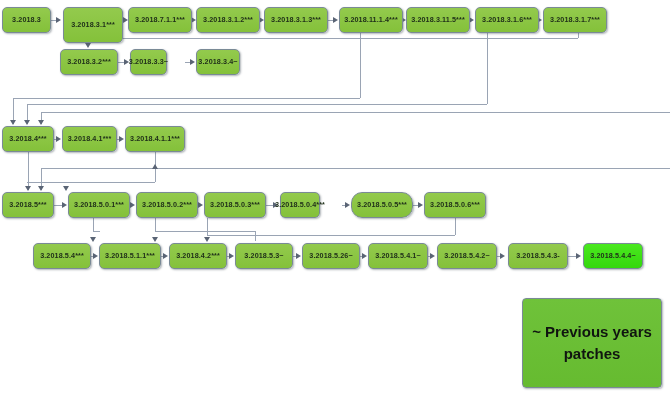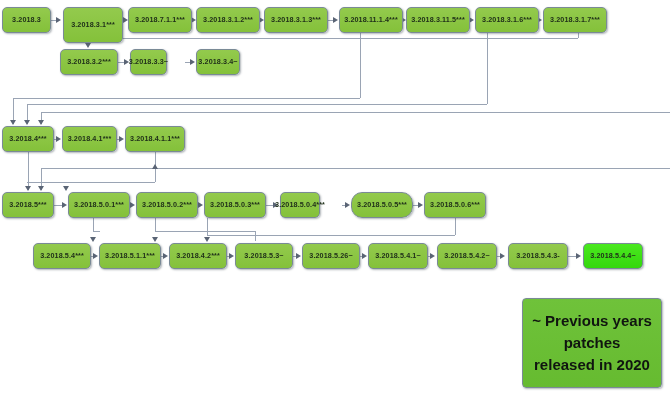--- a/index.html
+++ b/index.html
@@ -208,15 +208,14 @@
       <div class="node" style="left: 235px; top: 243px; width: 58px; height: 26px;">3.2018.5.3~</div>
       <div class="node" style="left: 302px; top: 243px; width: 58px; height: 26px;">3.2018.5.26~</div>
       <div class="node" style="left: 368px; top: 243px; width: 60px; height: 26px;">3.2018.5.4.1~</div>
       <div class="node" style="left: 437px; top: 243px; width: 60px; height: 26px;">3.2018.5.4.2~</div>
       <div class="node" style="left: 508px; top: 243px; width: 60px; height: 26px;">3.2018.5.4.3-</div>
       <div class="node highlight" style="left: 583px; top: 243px; width: 60px; height: 26px;">3.2018.5.4.4~</div>
     </div>
 
   <div class="legend" id="legend-box" style="left: 522px; top: 298px; width: 140px; height: 90px;">
       <span class="lg-line">~ Previous years patches</span>
-      <span class="lg-line">released in 2020</span>
     </div>
 </div>
 
 </body></html>

